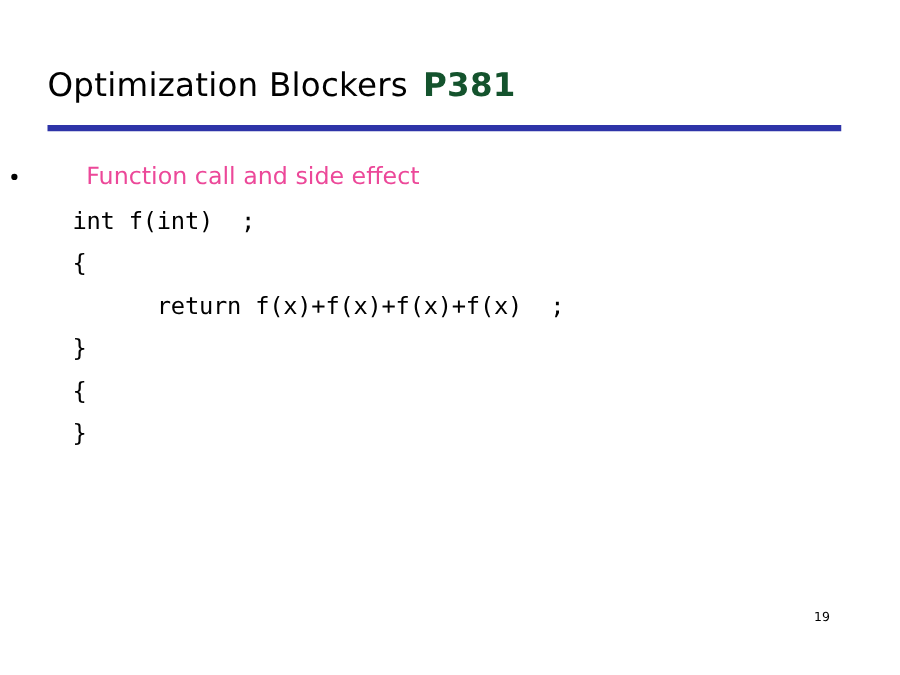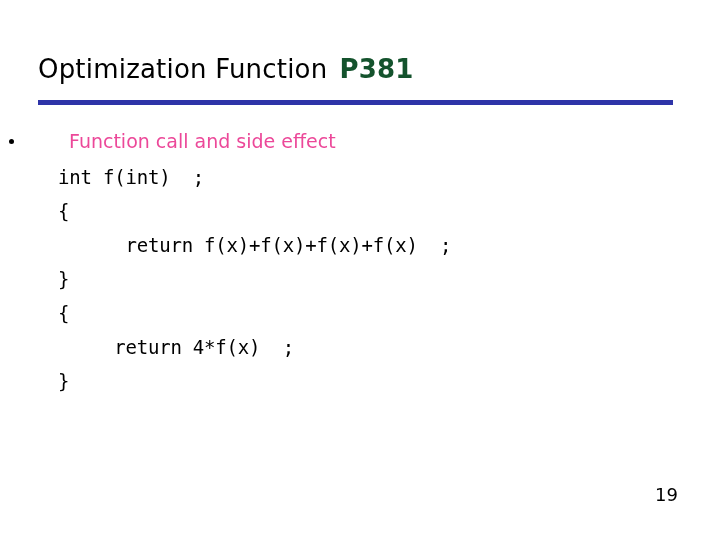--- a/index.html
+++ b/index.html
@@ -84,54 +84,53 @@
     padding-left: 58px;
     font-family: "DejaVu Sans Mono", monospace;
     font-size: 19px;
     line-height: 32px;
     color: #000000;
     white-space: pre;
     letter-spacing: -0.2px;
   }
   .page-number {
     position: absolute;
-    right: 42px;
+    right: 56px;
     top: 487px;
     font-family: "DejaVu Sans", sans-serif;
-    font-size: 18px;
+    font-size: 10px;
     line-height: 16px;
     color: #000000;
     text-align: right;
   }
 </style>
 </head>
 <body>
 
 <div class="slide">
 
   <div class="slide-title">
-    <span class="title-main">Optimization Function</span><span class="title-course">P381</span>
+    <span class="title-main">Optimization Blockers</span><span class="title-course">P381</span>
   </div>
 
   <div class="title-rule"></div>
 
   <div class="body-area">
 
     <div class="bullet-line">
       <span class="bullet-dot"></span>
       <span class="bullet-text">Function call and side effect</span>
     </div>
 
     <div class="code-block">
       <div class="code-line">int f(int)  ;</div>
       <div class="code-line">{</div>
       <div class="code-line">      return f(x)+f(x)+f(x)+f(x)  ;</div>
       <div class="code-line">}</div>
       <div class="code-line">{</div>
-      <div class="code-line">     return 4*f(x)  ;</div>
       <div class="code-line">}</div>
     </div>
 
   </div>
 
   <div class="page-number">19</div>
 
 </div>
 
 </body></html>

